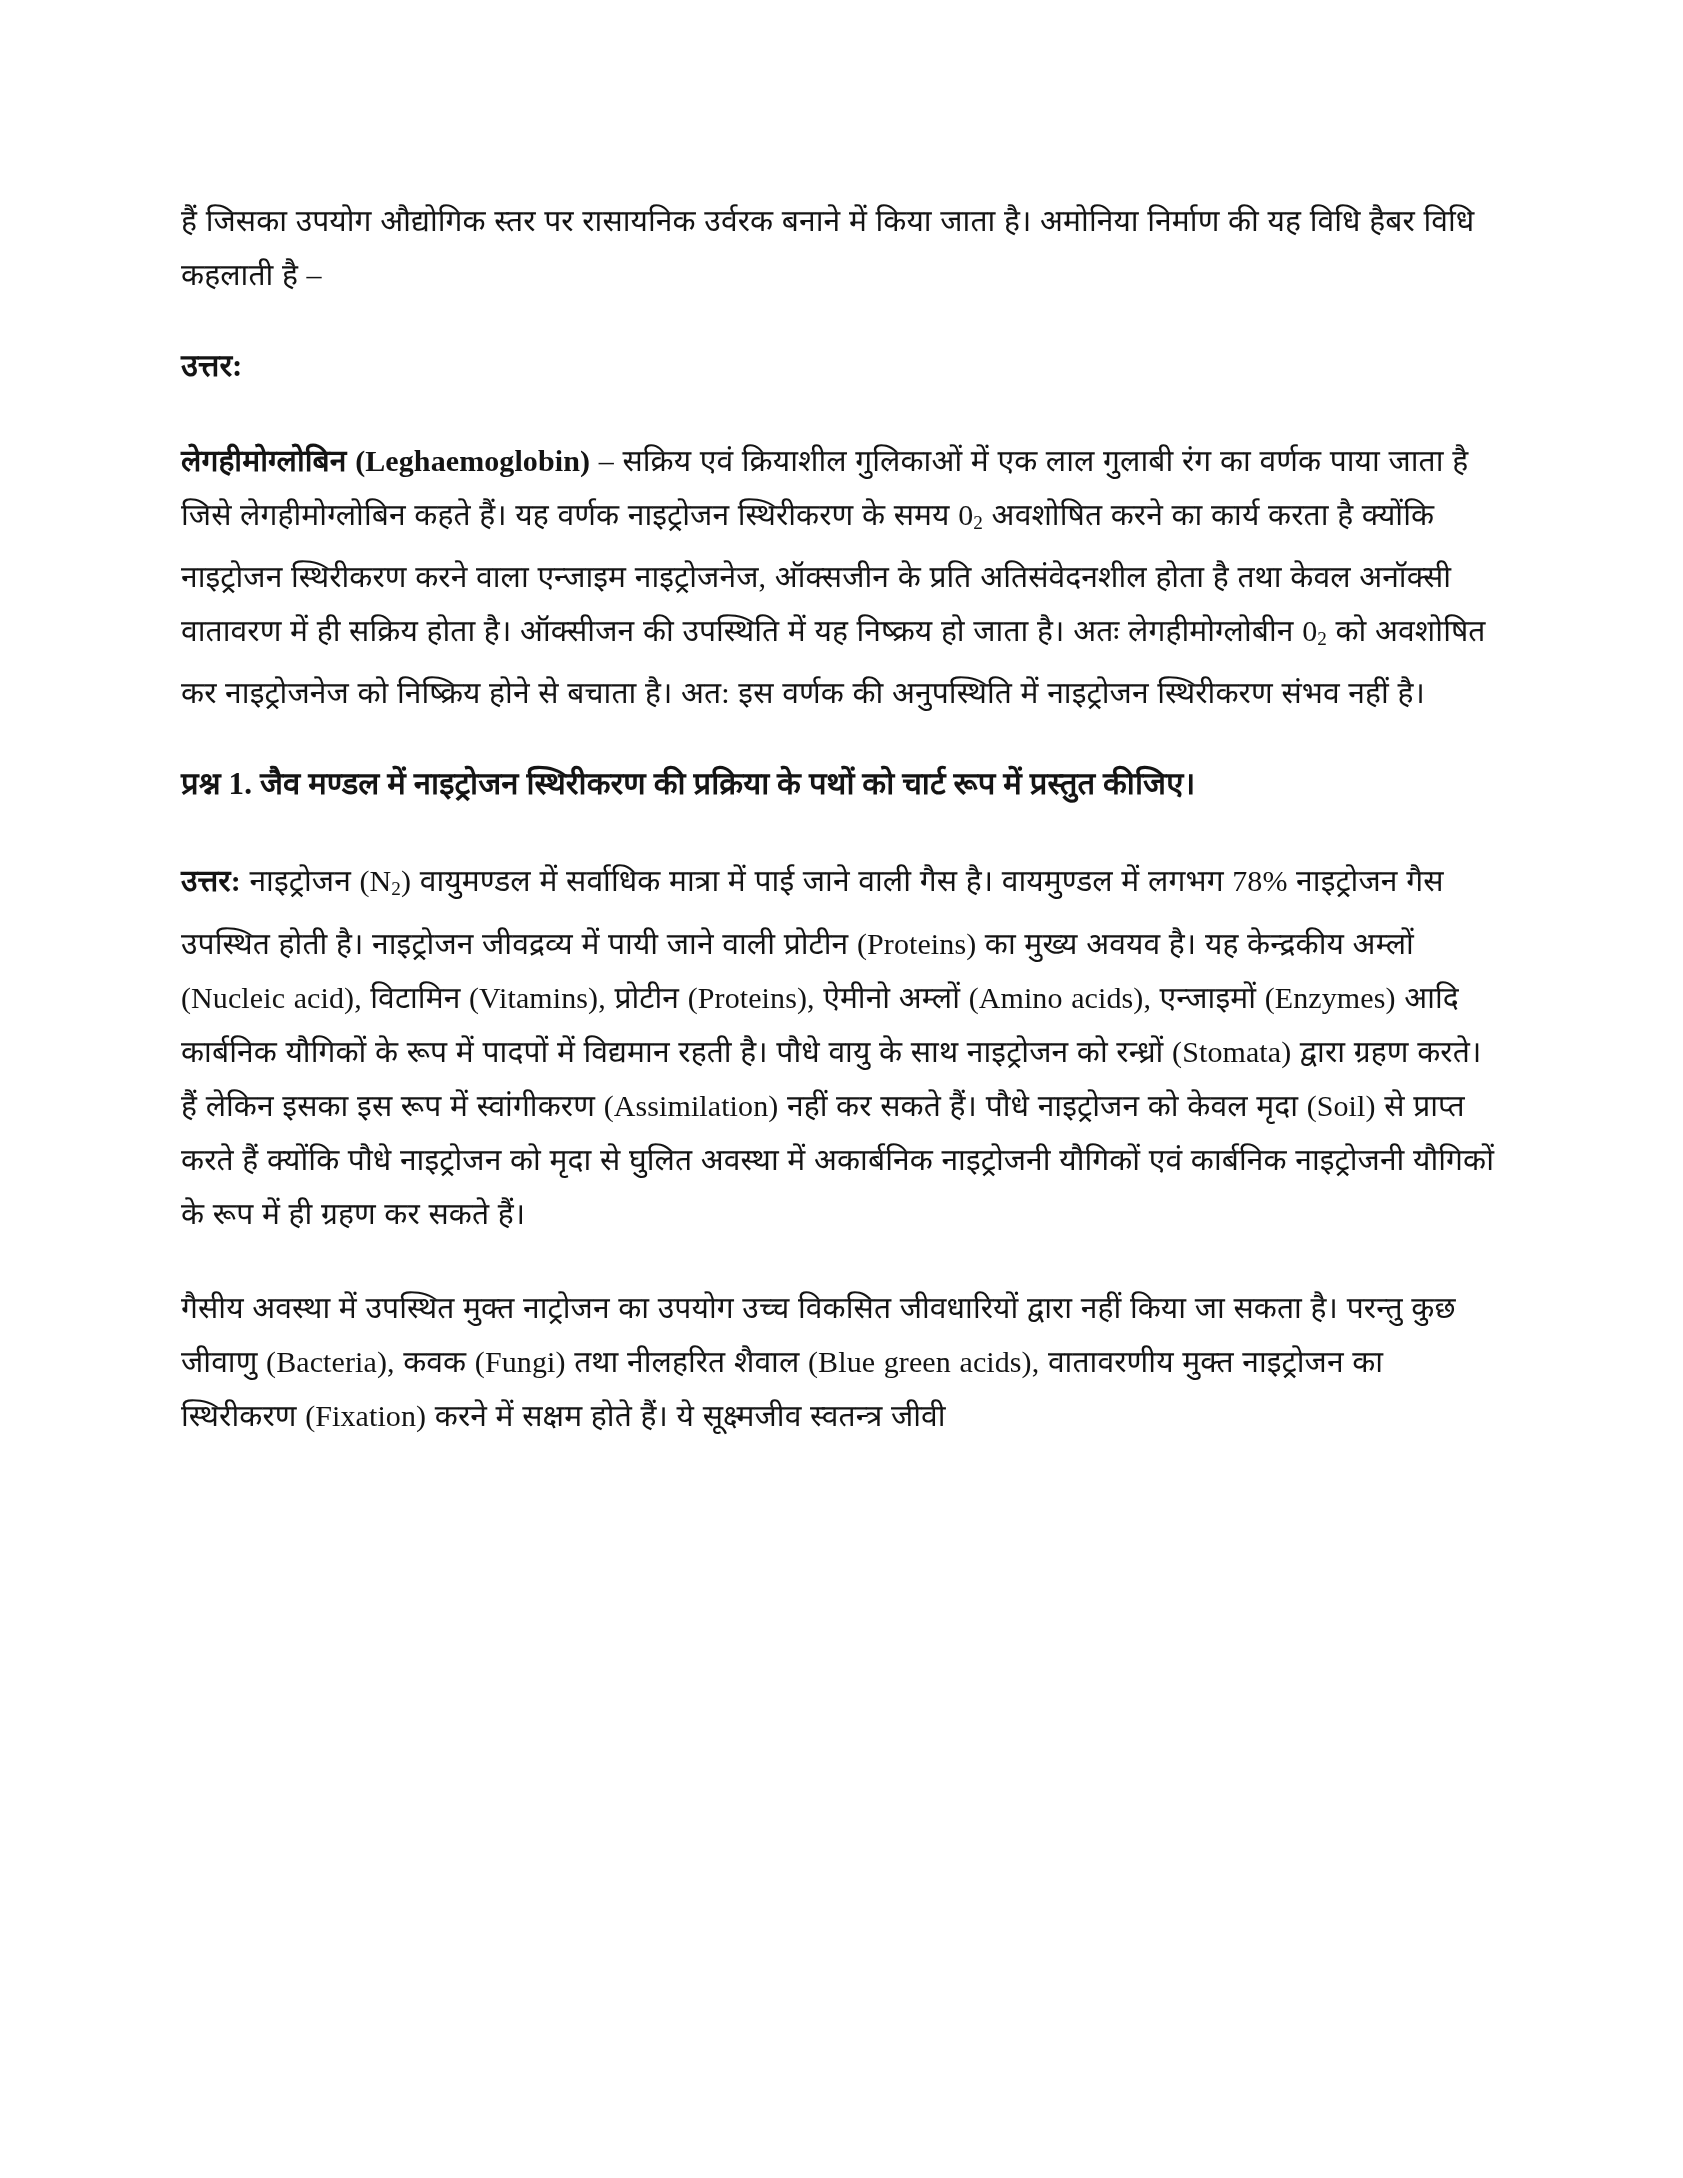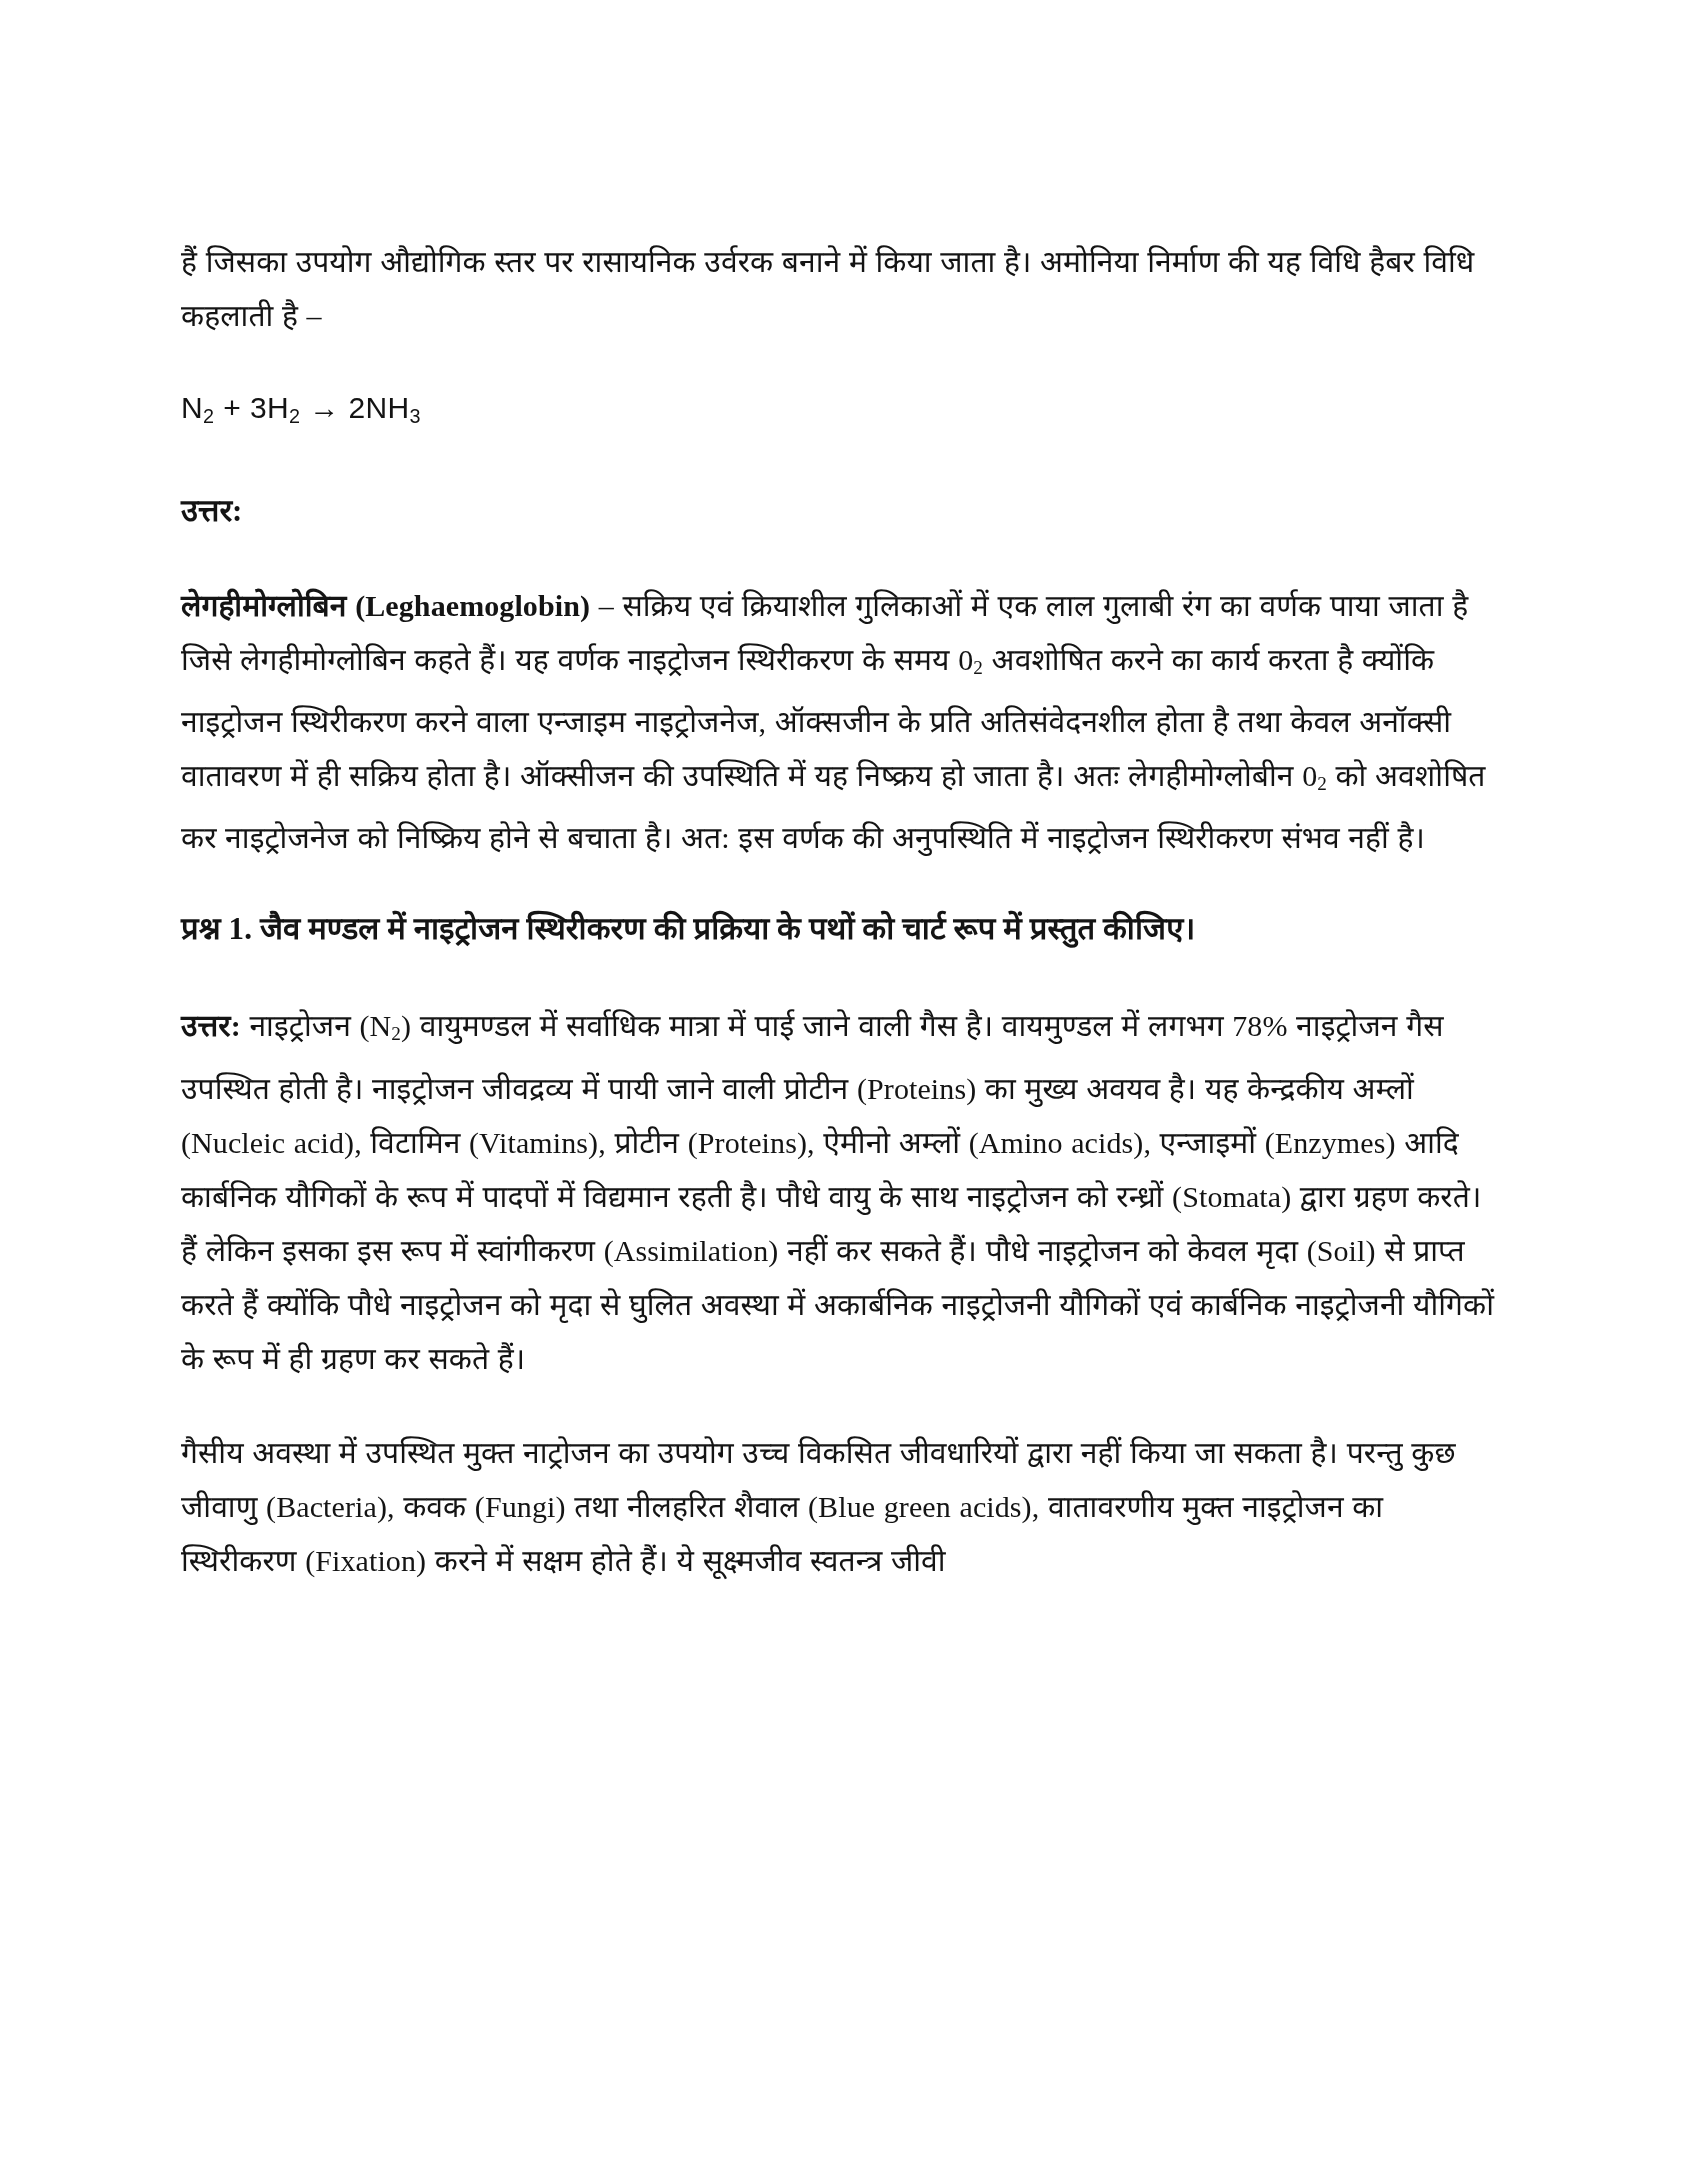--- a/index.html
+++ b/index.html
@@ -15,21 +15,20 @@
     color: #141414;
     -webkit-font-smoothing: antialiased;
   }
   .page {
     position: relative;
     width: 1683px;
     height: 1838px;
     background: #ffffff;
     box-sizing: border-box;
     padding: 194px 181px 0 181px;
-    margin-top: 41px;
   }
   .content {
     width: 1323px;
   }
 
   
   .para {
     font-size: 30px;
     line-height: 54px;
     text-align: left;
@@ -87,27 +86,20 @@
   }
 </style>
 </head>
 <body>
 
 <div class="page">
   <div class="content">
 
     <p class="para">हैं जिसका उपयोग औद्योगिक स्तर पर रासायनिक उर्वरक बनाने में किया जाता है। अमोनिया निर्माण की यह विधि हैबर विधि कहलाती है –</p>
 
-    <div class="equation">
-      <span>N</span><sub>2</sub>
-      <span>+</span>
-      <span>3H</span><sub>2</sub>
-      <span>→</span>
-      <span>2NH</span><sub>3</sub>
-    </div>
 
 
     <p class="answer-label-line">उत्तर:</p>
 
     <p class="para">
       <span class="lead-inline">लेगहीमोग्लोबिन (Leghaemoglobin)</span><span> – सक्रिय एवं क्रियाशील गुलिकाओं में एक लाल गुलाबी रंग का वर्णक पाया जाता है जिसे लेगहीमोग्लोबिन कहते हैं। यह वर्णक नाइट्रोजन स्थिरीकरण के समय 0</span><sub>2</sub><span> अवशोषित करने का कार्य करता है क्योंकि नाइट्रोजन स्थिरीकरण करने वाला एन्जाइम नाइट्रोजनेज, ऑक्सजीन के प्रति अतिसंवेदनशील होता है तथा केवल अनॉक्सी वातावरण में ही सक्रिय होता है। ऑक्सीजन की उपस्थिति में यह निष्क्रय हो जाता है। अतः लेगहीमोग्लोबीन 0</span><sub>2</sub><span> को अवशोषित कर नाइट्रोजनेज को निष्क्रिय होने से बचाता है। अत: इस वर्णक की अनुपस्थिति में नाइट्रोजन स्थिरीकरण संभव नहीं है।</span>
     </p>
 
 
 

